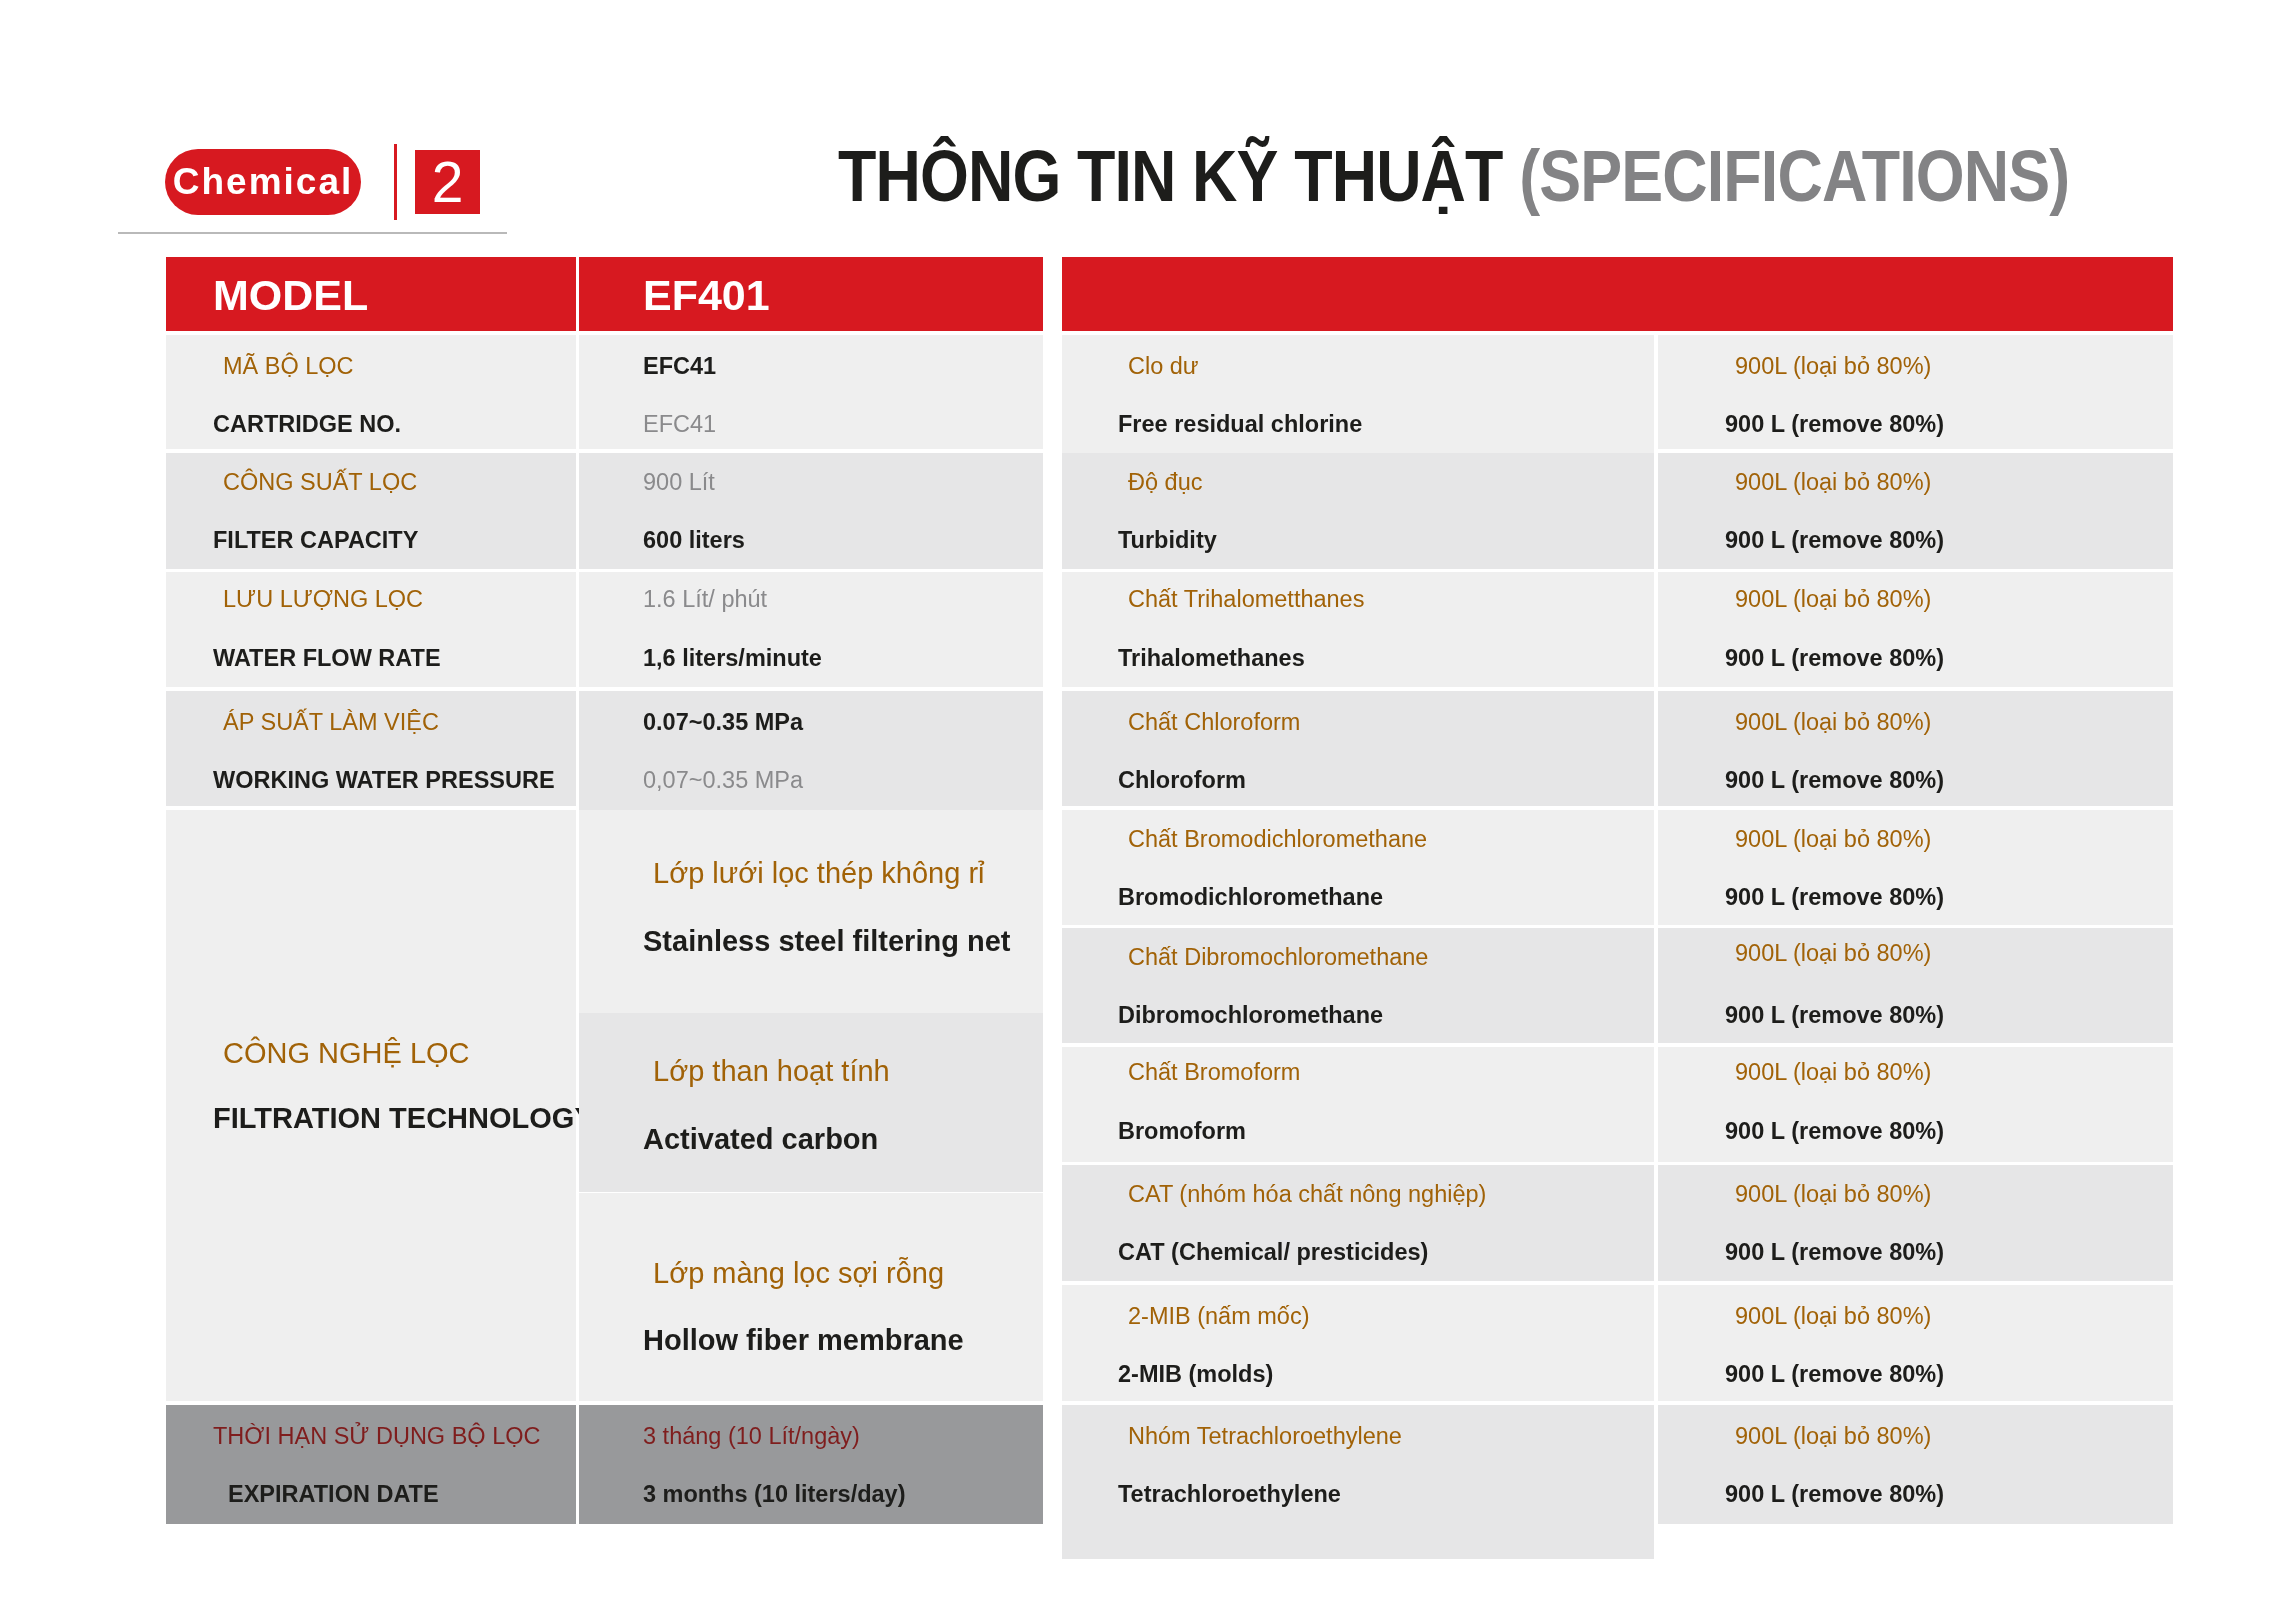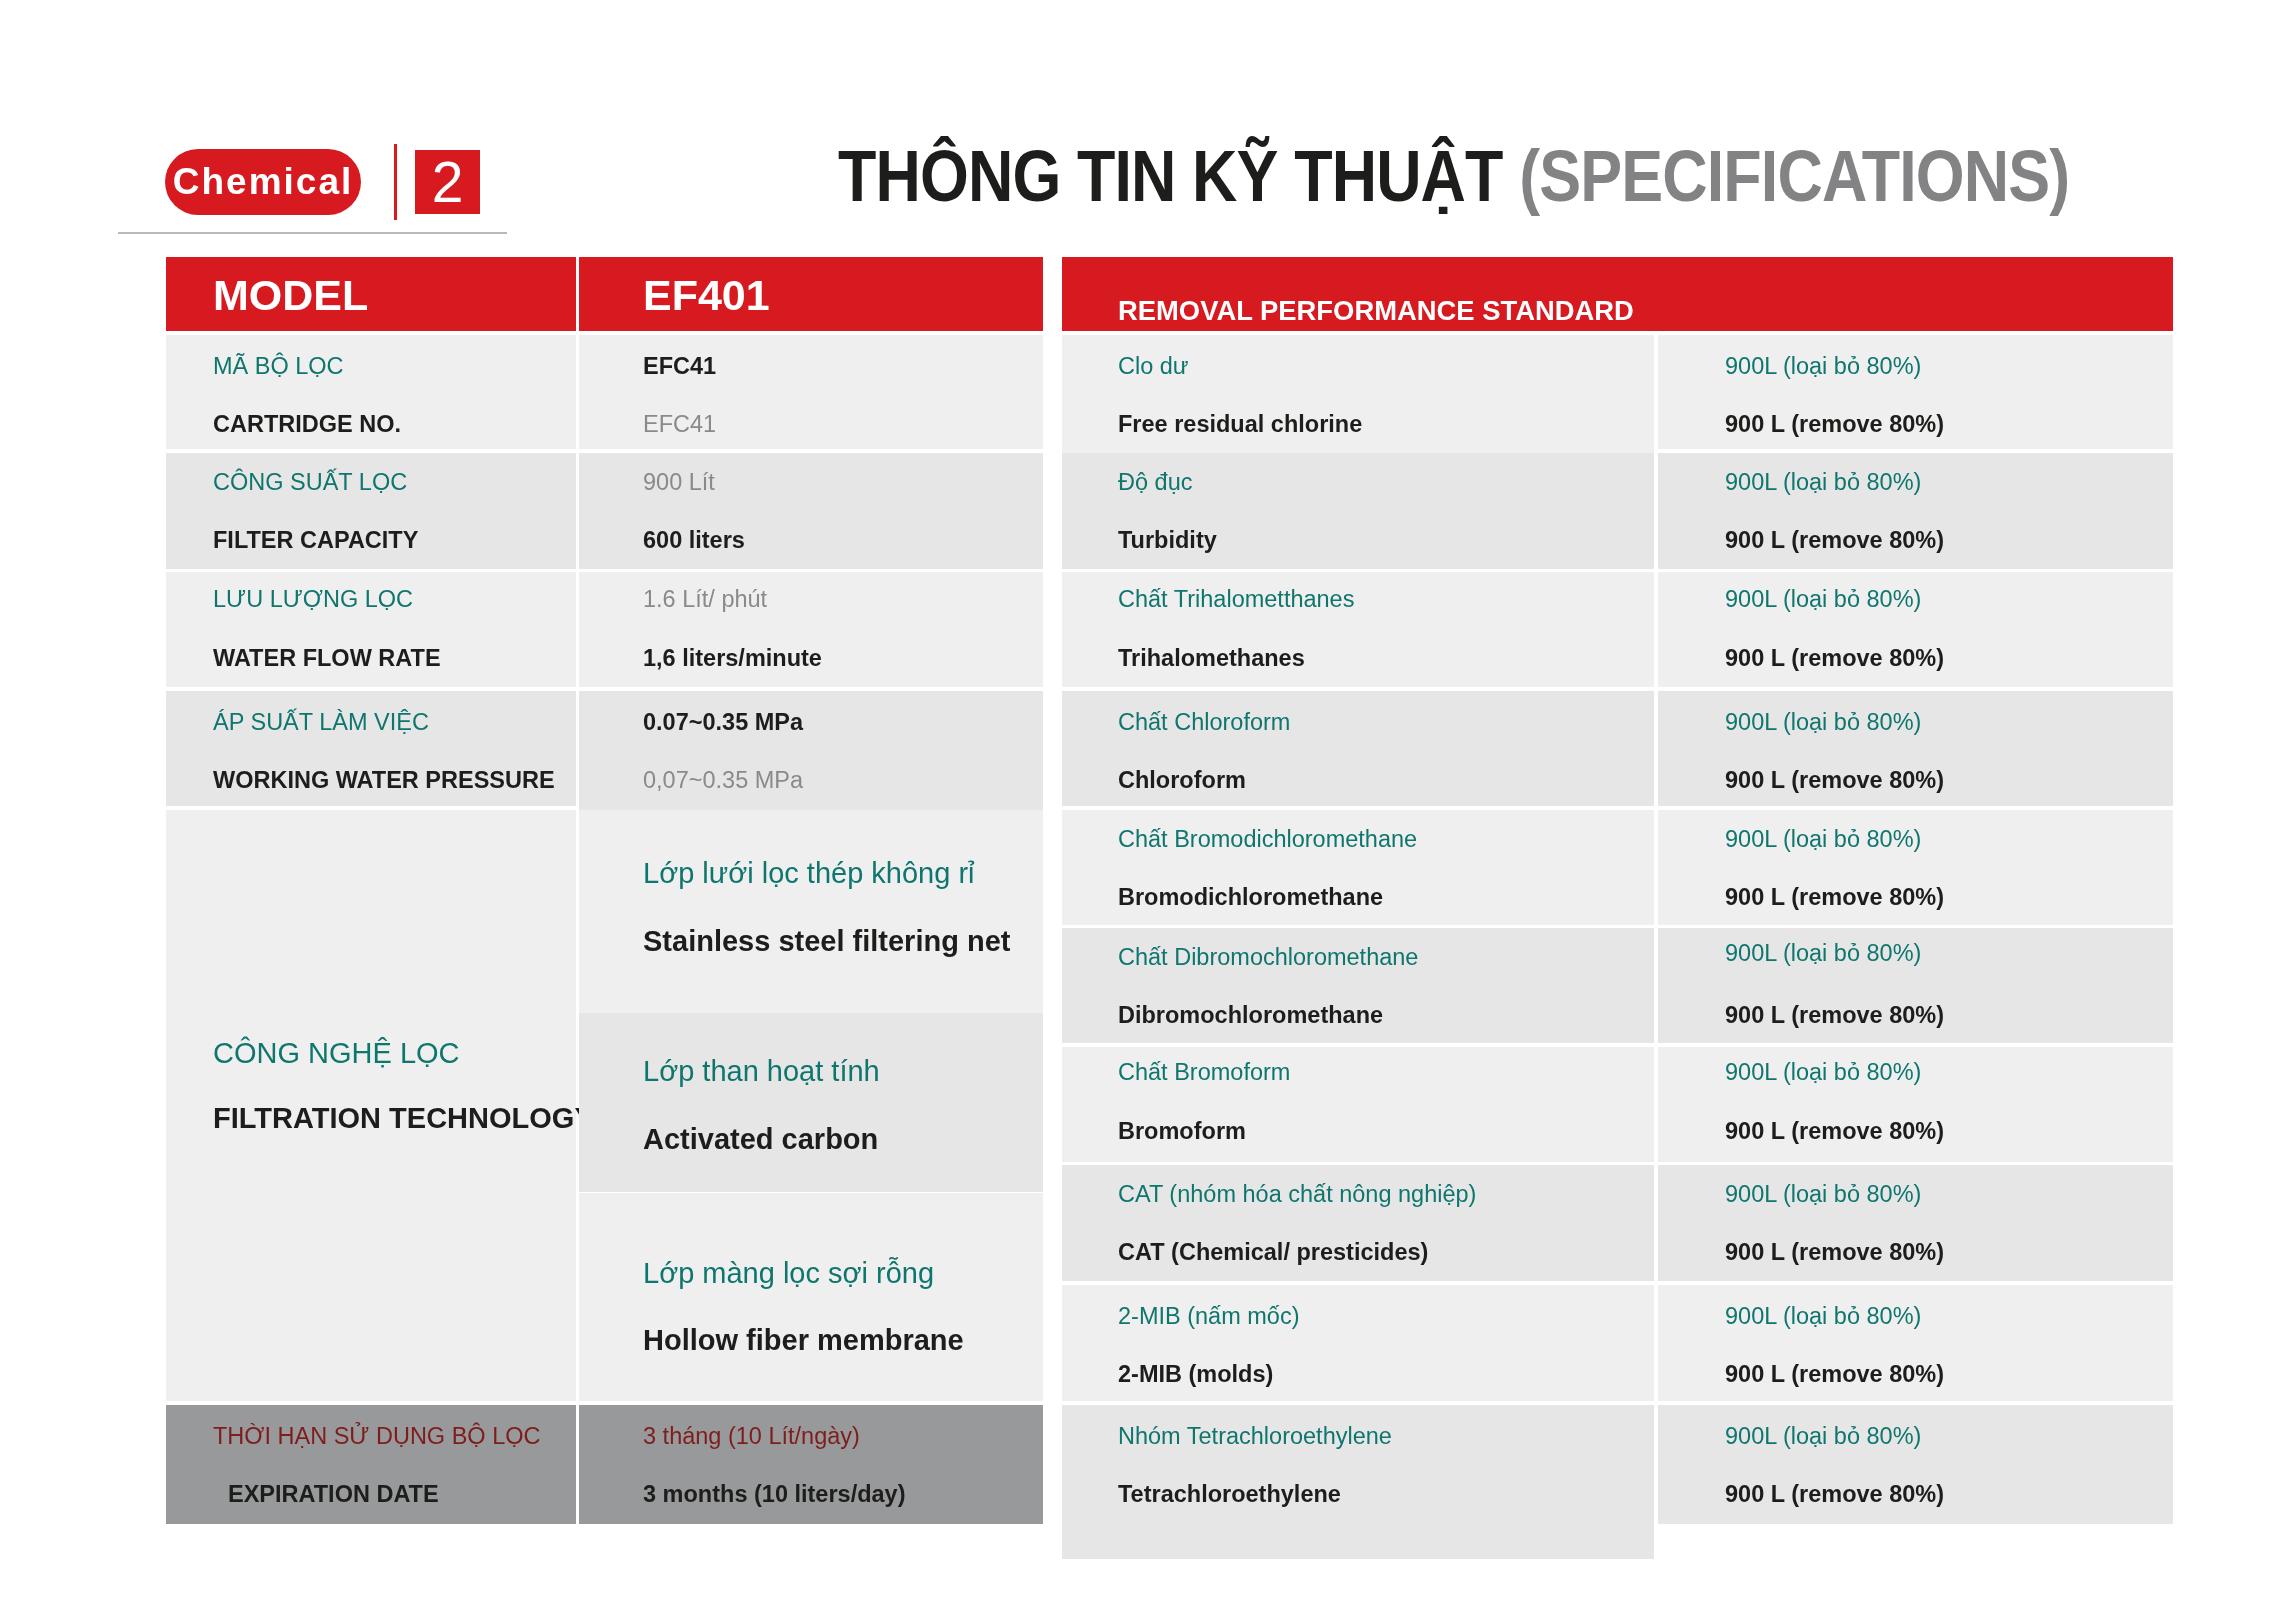--- a/index.html
+++ b/index.html
@@ -22,21 +22,21 @@
   .title .t-gray { color:#838385; }
 
   
   .cell { position:absolute; box-sizing:border-box; }
   .hdr { background:#d71920; color:#fff; font-weight:700; }
   .light { background:#efefef; }
   .dark { background:#e6e6e7; }
   .gray { background:#98999b; }
 
   .txt { position:absolute; white-space:nowrap; font-size:23.5px; line-height:27.4px; }
-  .vi { color:#0f766e; }
+  .vi { color:#a16207;margin-left:10px; }
   .en { color:#1d1d1b; font-weight:700; }
   .en-light { color:#8a8a8c; }
   .en-dark { color:#1d1d1b; font-weight:700; }
   .vi-white { color:#7f1d1d; font-weight:400; }
   .big { font-size:29px; line-height:33px; }
   .hdr-big { font-size:43px; line-height:49px; }
   .hdr-small { font-size:27.4px; line-height:33px; }
 </style>
 </head>
 <body>
@@ -118,21 +118,20 @@
     <span class="txt en" style="left:62px;top:76px;">EXPIRATION DATE</span>
   </div>
   <div class="cell gray" style="left:579px;top:1405px;width:464px;height:119px;">
     <span class="txt vi-white" style="left:64px;top:17.6px;">3 tháng (10 Lít/ngày)</span>
     <span class="txt en" style="left:64px;top:76px;">3 months (10 liters/day)</span>
   </div>
 </div>
 
 <div>
   <div class="cell hdr" style="left:1062px;top:257px;width:1111px;height:74px;">
-    <span class="txt hdr-small" style="left:56px;top:37px;color:#fff;font-weight:700;">REMOVAL PERFORMANCE STANDARD</span>
   </div>
 
   <div class="cell light" style="left:1062px;top:335px;width:592px;height:140px;">
     <span class="txt vi" style="left:56px;top:17.6px;">Clo dư</span>
     <span class="txt en" style="left:56px;top:76px;">Free residual chlorine</span>
   </div>
   <div class="cell light" style="left:1658px;top:335px;width:515px;height:114px;">
     <span class="txt vi" style="left:67px;top:17.6px;">900L (loại bỏ 80%)</span>
     <span class="txt en" style="left:67px;top:76px;">900 L (remove 80%)</span>
   </div>

